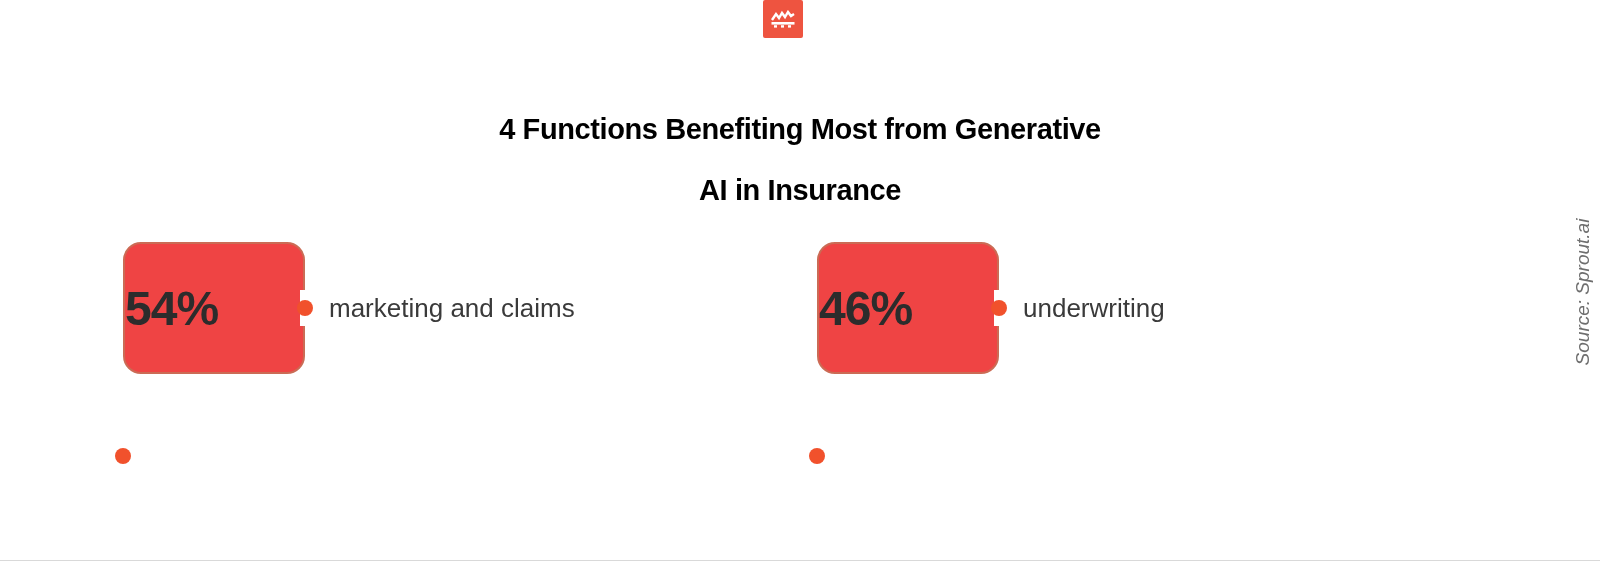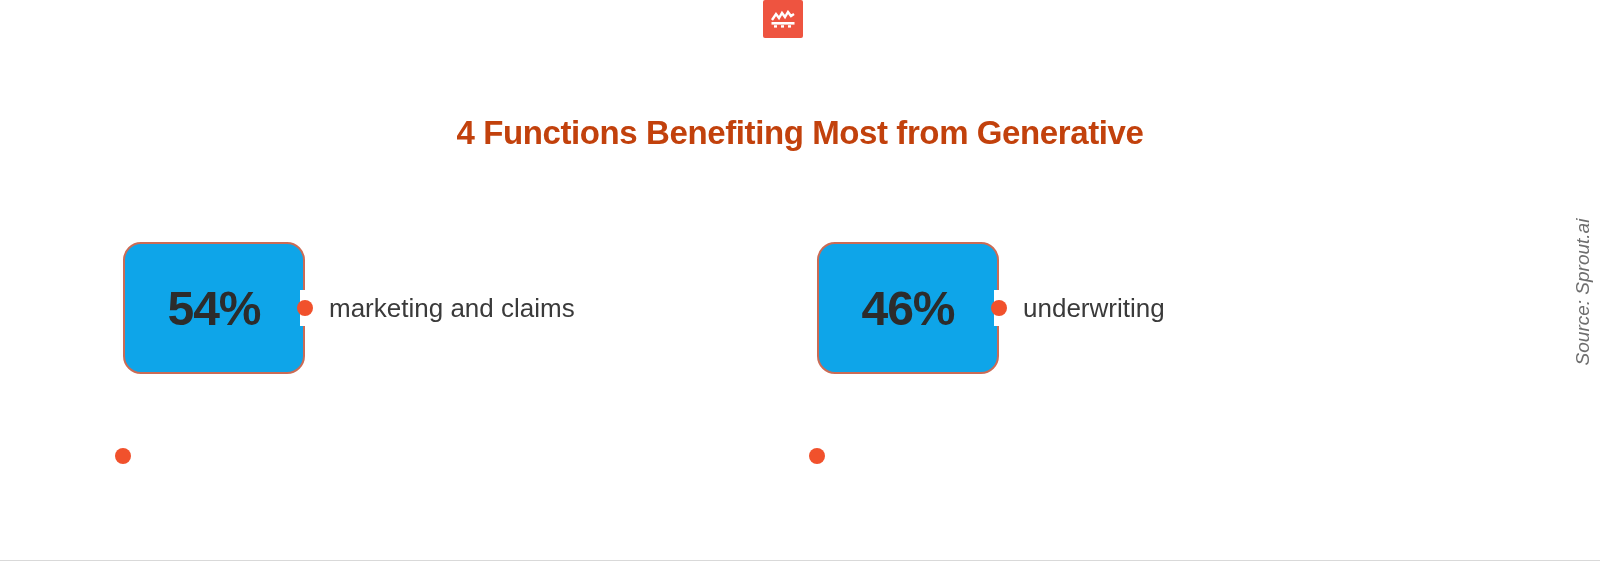--- a/index.html
+++ b/index.html
@@ -31,24 +31,24 @@
   }
   .logo svg { display: block; }
 
   
   .title {
     position: absolute;
     left: 0;
     top: 80px;
     width: 1600px;
     text-align: center;
-    font-size: 33px;
+    font-size: 29px;
     line-height: 61px;
     font-weight: bold;
-    color: #c2410c;
+    color: #000000;
     letter-spacing: -0.4px;
   }
   .title-line { display: block; }
 
   
   .stats {
     position: absolute;
     left: 0;
     top: 228px;
     width: 1600px;
@@ -64,26 +64,25 @@
   .stat-item.col-right { left: 817px; }
   .stat-item.row-top    { top: 14px;  }
   .stat-item.row-bottom { top: 162px; }
 
   
   .stat-box {
     position: relative;
     width: 182px;
     height: 132px;
     box-sizing: border-box;
-    background: #0ea5e9;
+    background: #ef4444;
     border: 2px solid #CB6B55;
     border-radius: 18px;
     display: flex;
     align-items: center;
-    justify-content: center;
     flex: none;
   }
   
   .stat-box::after {
     content: "";
     position: absolute;
     right: -4px;
     top: 50%;
     transform: translateY(-50%);
     width: 7px;
@@ -150,20 +149,21 @@
       <rect x="0.5" y="12" width="23" height="2.6" fill="#ffffff"></rect>
       <rect x="3" y="15.2" width="3" height="2.4" fill="#ffffff"></rect>
       <rect x="10" y="15.2" width="3" height="2.4" fill="#ffffff"></rect>
       <rect x="17" y="15.2" width="3" height="2.4" fill="#ffffff"></rect>
     </svg>
   </span>
 </div>
 
 <h1 class="title">
   <span class="title-line">4 Functions Benefiting Most from Generative</span>
+  <span class="title-line">AI in Insurance</span>
 </h1>
 
 <div class="stats">
 
   <div class="stat-item col-left row-top">
     <div class="stat-box">
       <span class="stat-value">54%</span>
     </div>
     <span class="stat-dot"></span>
     <span class="stat-label">marketing and claims</span>

